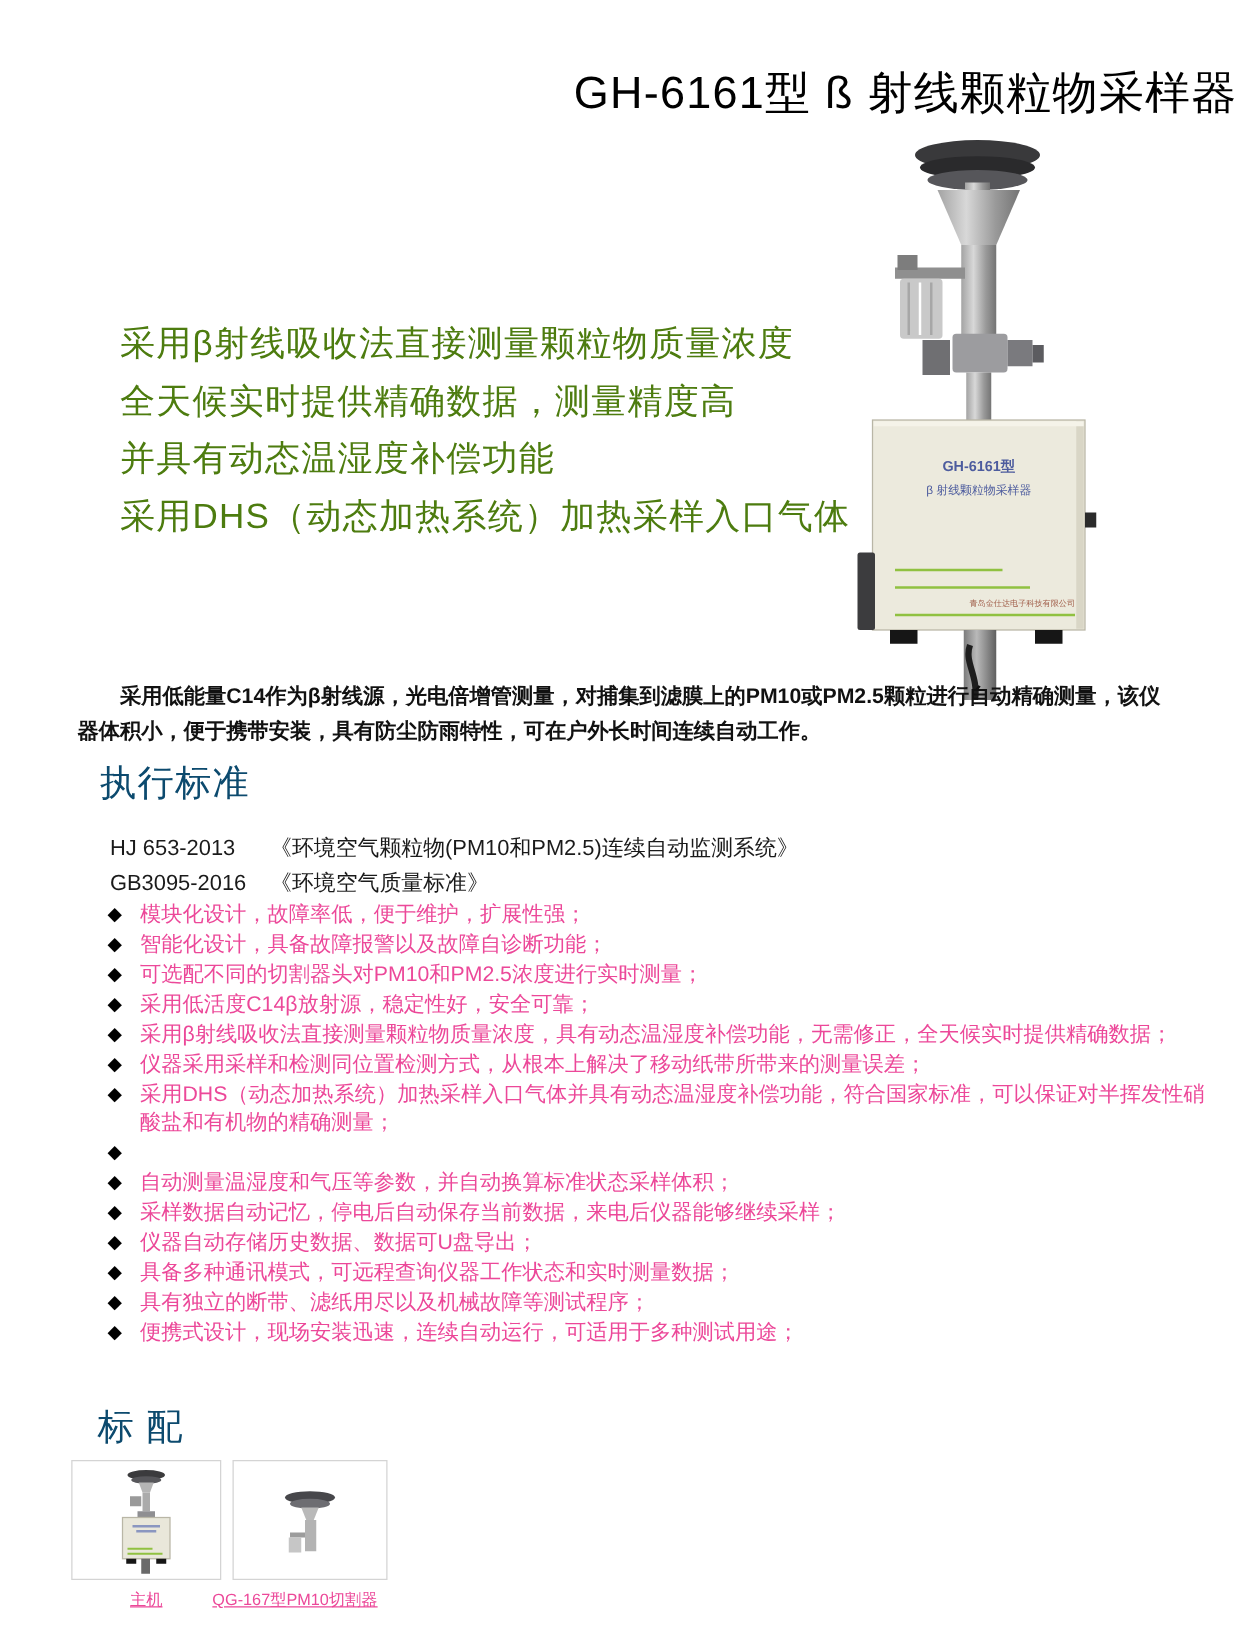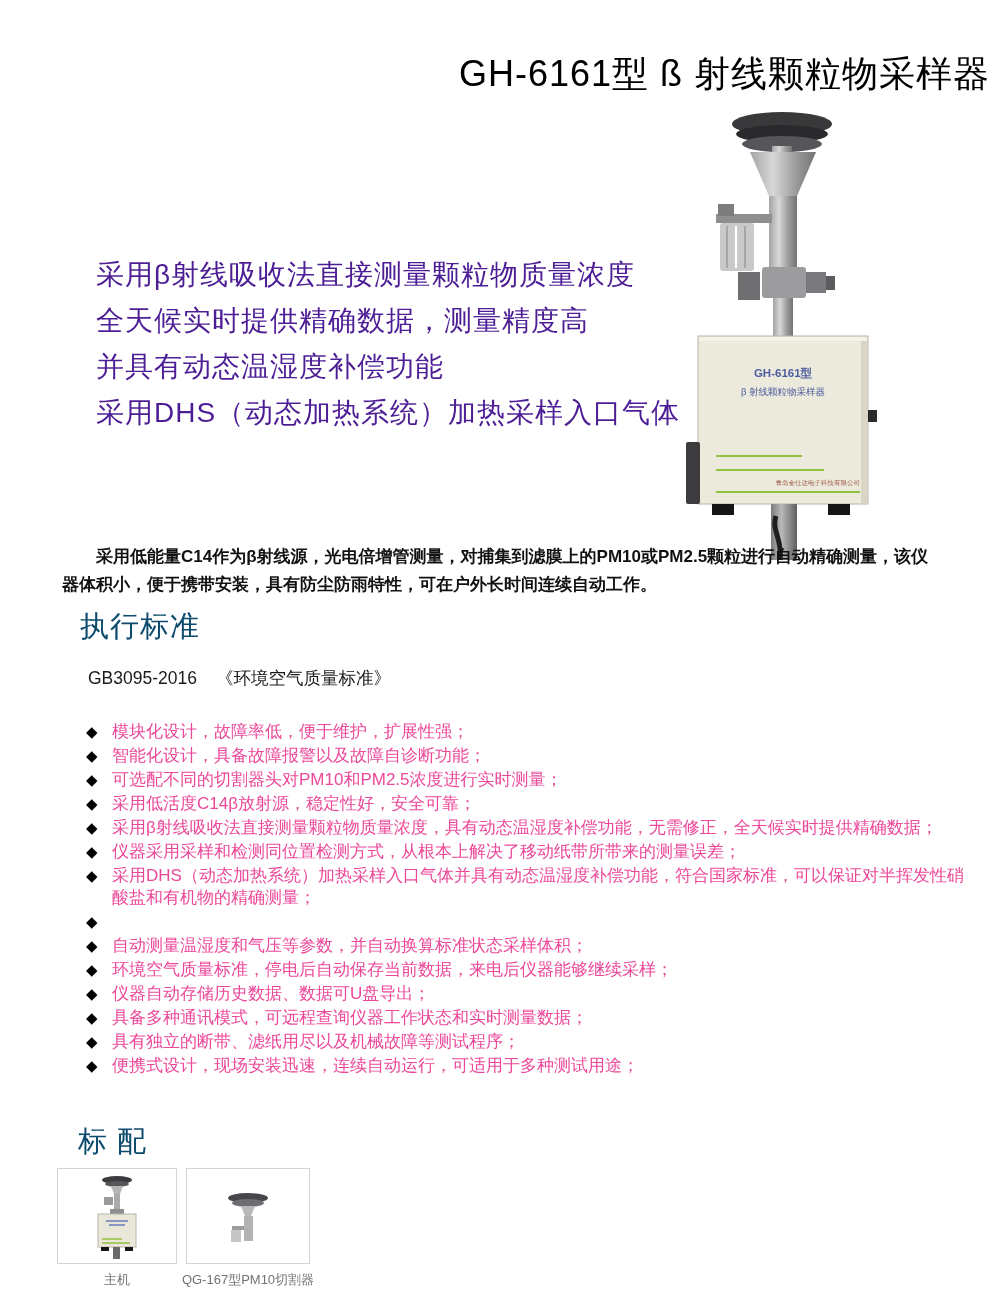--- a/index.html
+++ b/index.html
@@ -26,21 +26,21 @@
     white-space: nowrap;
     margin-left: 42px;
   }
   .intro {
     position: absolute;
     left: 96px;
     top: 252px;
     font-size: 28px;
     line-height: 46px;
     letter-spacing: 1px;
-    color: #4c1d95;
+    color: #4d7c0f;
   }
   .intro .intro-line { white-space: nowrap; }
   .instrument {
     position: absolute;
     left: 676px;
     top: 104px;
     width: 212px;
     height: 456px;
   }
   .description {
@@ -79,26 +79,27 @@
     display: flex;
     align-items: center;
     justify-content: center;
   }
   .thumb-1 { left: 57px; width: 118px; }
   .thumb-2 { left: 186px; width: 122px; }
   .thumb-caption {
     position: absolute;
     top: 1271px;
     font-size: 13px;
-    color: #737373;
+    color: #ec4899;
     text-align: center;
     white-space: nowrap;
+    text-decoration: underline;
   }
   .cap-1 { left: 57px; width: 120px; }
-  .cap-2 { left: 168px; width: 160px; }
+  .cap-2 { left: 156px; width: 160px; }
 </style>
 </head>
 <body>
 
 <div class="page">
 
   <div class="doc-title">GH-6161型  ß 射线颗粒物采样器</div>
 
   <svg class="instrument" viewBox="0 0 212 456" aria-hidden="true">
     <defs>
@@ -173,20 +174,24 @@
     <div class="intro-line">并具有动态温湿度补偿功能</div>
     <div class="intro-line">采用DHS（动态加热系统）加热采样入口气体</div>
   </div>
 
   <div class="description">采用低能量C14作为β射线源，光电倍增管测量，对捕集到滤膜上的PM10或PM2.5颗粒进行自动精确测量，该仪器体积小，便于携带安装，具有防尘防雨特性，可在户外长时间连续自动工作。</div>
 
   <div class="standards-section">
     <div class="section-heading">执行标准</div>
     <div class="standards-rows">
       <div class="standard-row">
+        <span class="std-code">HJ 653-2013</span>
+        <span class="std-name">《环境空气颗粒物(PM10和PM2.5)连续自动监测系统》</span>
+      </div>
+      <div class="standard-row">
         <span class="std-code">GB3095-2016</span>
         <span class="std-name">《环境空气质量标准》</span>
       </div>
     </div>
   </div>
 
   <div class="features-section">
     <div class="feature-list">
         <div class="feature-item">
           <span class="diamond">◆</span>
@@ -218,21 +223,21 @@
         </div>
         <div class="feature-item">
           <span class="diamond">◆</span>
         </div>
         <div class="feature-item">
           <span class="diamond">◆</span>
           <span class="feature-text">自动测量温湿度和气压等参数，并自动换算标准状态采样体积；</span>
         </div>
         <div class="feature-item">
           <span class="diamond">◆</span>
-          <span class="feature-text">环境空气质量标准，停电后自动保存当前数据，来电后仪器能够继续采样；</span>
+          <span class="feature-text">采样数据自动记忆，停电后自动保存当前数据，来电后仪器能够继续采样；</span>
         </div>
         <div class="feature-item">
           <span class="diamond">◆</span>
           <span class="feature-text">仪器自动存储历史数据、数据可U盘导出；</span>
         </div>
         <div class="feature-item">
           <span class="diamond">◆</span>
           <span class="feature-text">具备多种通讯模式，可远程查询仪器工作状态和实时测量数据；</span>
         </div>
         <div class="feature-item">

